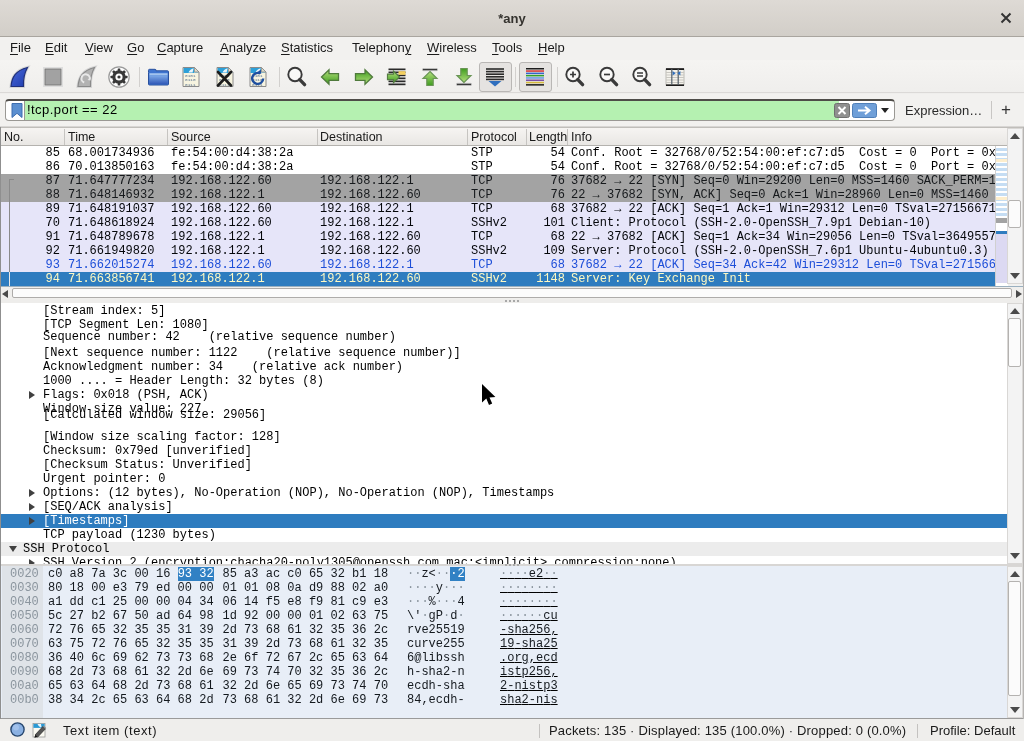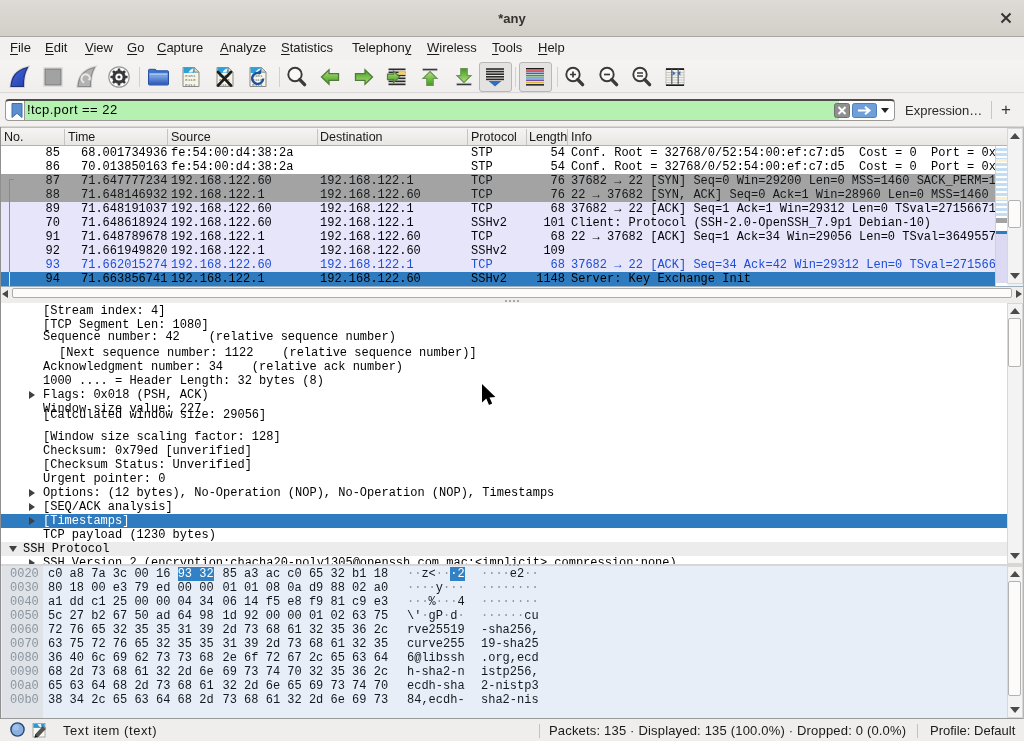--- a/index.html
+++ b/index.html
@@ -17,21 +17,21 @@
 #ffield{left:5px;top:99px;width:890px;height:22px;background:#fff;border:1px solid #9a9894;border-top:2px solid #4e4c48;border-radius:4px;overflow:hidden;}
 #fgreen{left:18px;top:0;width:815px;height:19px;background:#b5f1b1;border-left:1px solid #9a9894;}
 #ftext{left:27px;top:102px;font-size:13px;color:#000;letter-spacing:0.45px;}
 #plheader{left:0;top:127px;width:1024px;height:19px;background:linear-gradient(#f6f4f2,#e9e7e4);border-top:1px solid #c0beba;border-bottom:1px solid #b4b2ae;}
 .hcol{top:2px;font-size:12.5px;color:#191919;white-space:pre;}
 .hsep{top:1px;width:1px;height:16px;background:#c6c4c1;}
 #plist{left:0;top:146px;width:995px;height:140px;background:#fff;overflow:hidden;}
 .prow{left:0;width:995px;height:14px;font-family:"Liberation Mono",monospace;font-size:12px;line-height:14px;white-space:pre;overflow:hidden;}
 .prow span{position:absolute;}
 .c0{left:0;width:60px;text-align:right;display:inline-block;}
-.c1{left:81px;}.c2{left:171px;}.c3{left:320px;}.c4{left:471px;}
+.c1{left:68px;}.c2{left:171px;}.c3{left:320px;}.c4{left:471px;}
 .c5{left:505px;width:60px;text-align:right;display:inline-block;}
 .c6{left:571px;}
 #minimap{left:995px;top:146px;width:12px;height:140px;background:#fff;border-left:1px solid #d0d0d0;}
 .vsb{width:16px;background:#f3f3f3;border:1px solid #d9d7d5;}
 .sbarrow{left:2px;width:0;height:0;border-left:5px solid transparent;border-right:5px solid transparent;}
 .up{border-bottom:6px solid #4a4a4a;}
 .dn{border-top:6px solid #4a4a4a;}
 .thumb{left:1px;width:13px;background:#fbfbfb;border:1px solid #b4b2b0;border-radius:2px;}
 #hscroll{left:0;top:286px;width:1024px;height:13px;background:#f0efed;border-top:1px solid #9ab0c0;}
 #splitter1{left:0;top:299px;width:1024px;height:4px;background:#eeedeb;}
@@ -40,21 +40,21 @@
 .tri{position:absolute;width:0;height:0;border-top:4px solid transparent;border-bottom:4px solid transparent;border-left:6px solid #404040;top:3px;}
 .trid{position:absolute;width:0;height:0;border-left:4px solid transparent;border-right:4px solid transparent;border-top:6px solid #404040;top:4px;}
 #splitter2{left:0;top:564px;width:1024px;height:2px;background:#d8d6d4;}
 #hexpane{left:0;top:566px;width:1007px;height:152px;background:#e8eef7;border-left:1px solid #a0a0a0;overflow:hidden;}
 #hexoffbg{left:1px;top:0;width:41px;height:152px;background:#dfe3e8;}
 .xrow{left:0;width:1007px;height:14px;font-family:"Liberation Mono",monospace;font-size:12px;line-height:14px;white-space:pre;}
 .xoff{position:absolute;left:9px;color:#8b959e;}
 .xg1{position:absolute;left:47px;color:#14191e;}
 .xg2{position:absolute;left:221.5px;color:#14191e;}
 .xa1{position:absolute;left:406px;}
-.xa2{position:absolute;left:480px;}
+.xa2{position:absolute;left:499px;text-decoration:underline;}
 .dot{color:#8b959e;}
 .ch{color:#14191e;}
 .hl{background:#3181c4;color:#fff;}
 #statusbar{left:0;top:718px;width:1024px;height:23px;background:#efeeec;border-top:1.5px solid #9a9a9a;}
 .stx{font-size:13px;color:#1a1a1a;}
 .ssep{top:724px;width:1px;height:14px;background:#c4c2c0;}
 </style></head><body>
 <svg width="0" height="0" style="position:absolute">
     <defs>
       <linearGradient id="gfold" x1="0" y1="0" x2="0" y2="1">
@@ -281,23 +281,23 @@
     <span class="abs hsep" style="left:567px"></span>
   </div>
 <div id="plist" class="abs">
     <div class="abs prow" style="top:0px;background:#ffffff;color:#000000"><span class="c0">85</span><span class="c1">68.001734936</span><span class="c2">fe:54:00:d4:38:2a</span><span class="c3"></span><span class="c4">STP</span><span class="c5">54</span><span class="c6">Conf. Root = 32768/0/52:54:00:ef:c7:d5  Cost = 0  Port = 0x8002</span></div>
     <div class="abs prow" style="top:14px;background:#ffffff;color:#000000"><span class="c0">86</span><span class="c1">70.013850163</span><span class="c2">fe:54:00:d4:38:2a</span><span class="c3"></span><span class="c4">STP</span><span class="c5">54</span><span class="c6">Conf. Root = 32768/0/52:54:00:ef:c7:d5  Cost = 0  Port = 0x8002</span></div>
     <div class="abs prow" style="top:28px;background:#a3a3a3;color:#16191c"><span class="c0">87</span><span class="c1">71.647777234</span><span class="c2">192.168.122.60</span><span class="c3">192.168.122.1</span><span class="c4">TCP</span><span class="c5">76</span><span class="c6">37682 → 22 [SYN] Seq=0 Win=29200 Len=0 MSS=1460 SACK_PERM=1 TSval=271</span></div>
     <div class="abs prow" style="top:42px;background:#a3a3a3;color:#16191c"><span class="c0">88</span><span class="c1">71.648146932</span><span class="c2">192.168.122.1</span><span class="c3">192.168.122.60</span><span class="c4">TCP</span><span class="c5">76</span><span class="c6">22 → 37682 [SYN, ACK] Seq=0 Ack=1 Win=28960 Len=0 MSS=1460 SACK_PERM</span></div>
     <div class="abs prow" style="top:56px;background:#e6e5f9;color:#04060a"><span class="c0">89</span><span class="c1">71.648191037</span><span class="c2">192.168.122.60</span><span class="c3">192.168.122.1</span><span class="c4">TCP</span><span class="c5">68</span><span class="c6">37682 → 22 [ACK] Seq=1 Ack=1 Win=29312 Len=0 TSval=2715667174 TSecr</span></div>
     <div class="abs prow" style="top:70px;background:#e6e5f9;color:#04060a"><span class="c0">70</span><span class="c1">71.648618924</span><span class="c2">192.168.122.60</span><span class="c3">192.168.122.1</span><span class="c4">SSHv2</span><span class="c5">101</span><span class="c6">Client: Protocol (SSH-2.0-OpenSSH_7.9p1 Debian-10)</span></div>
     <div class="abs prow" style="top:84px;background:#e6e5f9;color:#04060a"><span class="c0">91</span><span class="c1">71.648789678</span><span class="c2">192.168.122.1</span><span class="c3">192.168.122.60</span><span class="c4">TCP</span><span class="c5">68</span><span class="c6">22 → 37682 [ACK] Seq=1 Ack=34 Win=29056 Len=0 TSval=3649557851 TSecr</span></div>
-    <div class="abs prow" style="top:98px;background:#e6e5f9;color:#04060a"><span class="c0">92</span><span class="c1">71.661949820</span><span class="c2">192.168.122.1</span><span class="c3">192.168.122.60</span><span class="c4">SSHv2</span><span class="c5">109</span></div>
+    <div class="abs prow" style="top:98px;background:#e6e5f9;color:#04060a"><span class="c0">92</span><span class="c1">71.661949820</span><span class="c2">192.168.122.1</span><span class="c3">192.168.122.60</span><span class="c4">SSHv2</span><span class="c5">109</span><span class="c6">Server: Protocol (SSH-2.0-OpenSSH_7.6p1 Ubuntu-4ubuntu0.3)</span></div>
     <div class="abs prow" style="top:112px;background:#e6e5f9;color:#1d4ed8"><span class="c0">93</span><span class="c1">71.662015274</span><span class="c2">192.168.122.60</span><span class="c3">192.168.122.1</span><span class="c4">TCP</span><span class="c5">68</span><span class="c6">37682 → 22 [ACK] Seq=34 Ack=42 Win=29312 Len=0 TSval=2715667188 TSec</span></div>
-    <div class="abs prow" style="top:126px;background:#2e7cbf;color:#000000"><span class="c0">94</span><span class="c1">71.663856741</span><span class="c2">192.168.122.1</span><span class="c3">192.168.122.60</span><span class="c4">SSHv2</span><span class="c5">1148</span><span class="c6">Server: Key Exchange Init</span></div>
+    <div class="abs prow" style="top:126px;background:#2e7cbf;color:#fef9c3"><span class="c0">94</span><span class="c1">71.663856741</span><span class="c2">192.168.122.1</span><span class="c3">192.168.122.60</span><span class="c4">SSHv2</span><span class="c5">1148</span><span class="c6">Server: Key Exchange Init</span></div>
     <div class="abs" style="left:9px;top:33px;width:1px;height:100px;background:#8a8a8a"></div>
     <div class="abs" style="left:9px;top:33px;width:5px;height:1px;background:#8a8a8a"></div>
     <div class="abs" style="left:9px;top:126px;width:1px;height:14px;background:#e8e8e8"></div>
   </div>
 <div id="minimap" class="abs">
     <div class="abs" style="left:0;top:0px;width:12px;height:2px;background:#ffffff"></div>
     <div class="abs" style="left:0;top:2px;width:12px;height:3px;background:#c5ddf3"></div>
     <div class="abs" style="left:0;top:5px;width:12px;height:2px;background:#ffffff"></div>
     <div class="abs" style="left:0;top:7px;width:12px;height:3px;background:#c5ddf3"></div>
     <div class="abs" style="left:0;top:10px;width:12px;height:2px;background:#ffffff"></div>
@@ -339,24 +339,24 @@
 <div class="abs thumb" style="left:1008px;top:200px;height:28px"></div>
 <div id="hscroll" class="abs">
     <div class="abs" style="left:2px;top:3px;width:0;height:0;border-top:4px solid transparent;border-bottom:4px solid transparent;border-right:6px solid #4a4a4a"></div>
     <div class="abs" style="left:1016px;top:3px;width:0;height:0;border-top:4px solid transparent;border-bottom:4px solid transparent;border-left:6px solid #4a4a4a"></div>
     <div class="abs" style="left:12px;top:1px;width:1000px;height:10px;background:#fcfcfc;border:1px solid #aeacaa;border-radius:2px"></div>
   </div>
 <div id="splitter1" class="abs">
     <div class="abs" style="left:505px;top:1px;width:14px;height:2px;background:repeating-linear-gradient(90deg,#a8a8a8 0 2px,transparent 2px 4px)"></div>
   </div>
 <div id="details" class="abs">
-    <div class="abs drow" style="top:1px;"><span class="abs" style="left:42px">[Stream index: 4]</span></div>
+    <div class="abs drow" style="top:1px;"><span class="abs" style="left:42px">[Stream index: 5]</span></div>
     <div class="abs drow" style="top:15px;"><span class="abs" style="left:42px">[TCP Segment Len: 1080]</span></div>
     <div class="abs drow" style="top:27px;text-align:right;"><span class="abs" style="left:42px">Sequence number: 42    (relative sequence number)</span></div>
-    <div class="abs drow" style="top:43px;"><span class="abs" style="left:58px">[Next sequence number: 1122    (relative sequence number)]</span></div>
+    <div class="abs drow" style="top:43px;"><span class="abs" style="left:42px">[Next sequence number: 1122    (relative sequence number)]</span></div>
     <div class="abs drow" style="top:57px;"><span class="abs" style="left:42px">Acknowledgment number: 34    (relative ack number)</span></div>
     <div class="abs drow" style="top:71px;"><span class="abs" style="left:42px">1000 .... = Header Length: 32 bytes (8)</span></div>
     <div class="abs drow" style="top:85px;"><span class="tri" style="left:28px"></span><span class="abs" style="left:42px">Flags: 0x018 (PSH, ACK)</span></div>
     <div class="abs drow" style="top:99px;"><span class="abs" style="left:42px">Window size value: 227</span></div>
     <div class="abs drow" style="top:105px;"><span class="abs" style="left:42px">[Calculated window size: 29056]</span></div>
     <div class="abs drow" style="top:127px;"><span class="abs" style="left:42px">[Window size scaling factor: 128]</span></div>
     <div class="abs drow" style="top:141px;"><span class="abs" style="left:42px">Checksum: 0x79ed [unverified]</span></div>
     <div class="abs drow" style="top:155px;"><span class="abs" style="left:42px">[Checksum Status: Unverified]</span></div>
     <div class="abs drow" style="top:169px;"><span class="abs" style="left:42px">Urgent pointer: 0</span></div>
     <div class="abs drow" style="top:183px;"><span class="tri" style="left:28px"></span><span class="abs" style="left:42px">Options: (12 bytes), No-Operation (NOP), No-Operation (NOP), Timestamps</span></div>

